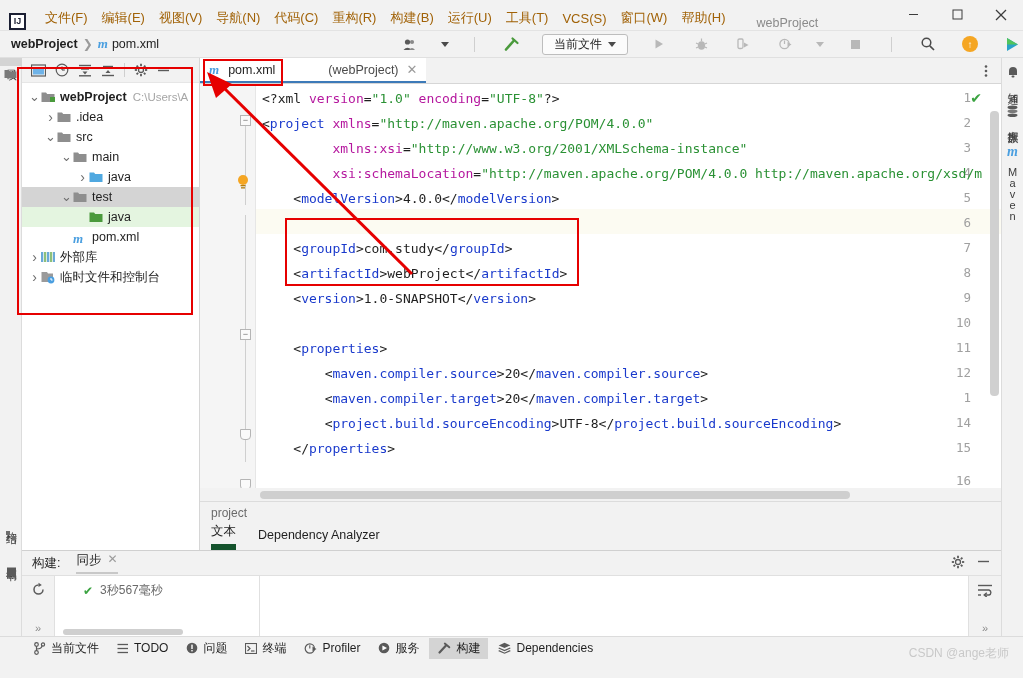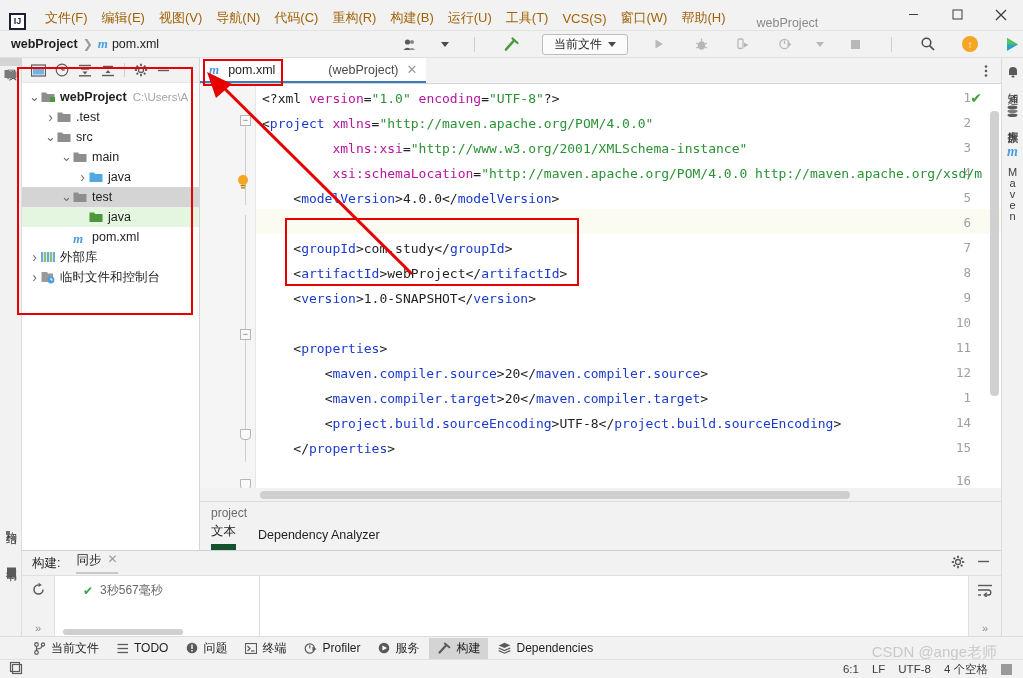--- a/index.html
+++ b/index.html
@@ -252,21 +252,21 @@
     position: absolute; left: 0; top: 659px; width: 1023px; height: 19px;
     background: #f2f2f2; border-top: 1px solid #e0e0e0;
     display: flex; align-items: center;
   }
   .sb-left { display: flex; align-items: center; padding-left: 9px; color: #5a5a5a; }
   .sb-right {
     margin-left: auto; display: flex; align-items: center; gap: 13px;
     padding-right: 11px; font-size: 11.5px; color: #3c3c3c;
   }
   .watermark {
-    position: absolute; right: 26px; bottom: 16px; font-size: 15px;
+    position: absolute; right: 14px; bottom: 16px; font-size: 12px;
     color: #c9c9c9; white-space: nowrap; pointer-events: none; margin-top: 20px;
   }
 
   
   .anno {
     position: absolute; border: 2px solid #e60000; pointer-events: none; z-index: 40;
   }
   .annoarrow { position: absolute; z-index: 41; pointer-events: none; }
 </style>
 </head>
@@ -486,21 +486,21 @@
               <rect x="9" y="6" width="5" height="5" fill="#4a9a3c"></rect>
             </svg></span>
           <span class="lbl bold">webProject</span>
           <span class="path">C:\Users\A</span>
         </div>
         <div class="row" style="padding-left: 22px;">
           <span class="arrow" style="font-size: 14px;">›</span>
           <span class="folder"><svg width="14" height="12" viewBox="0 0 14 12">
               <path d="M0.5 1.5 L5 1.5 L6.2 3 L13.5 3 L13.5 11 L0.5 11 Z" fill="#8e8e8e"></path>
             </svg></span>
-          <span class="lbl">.test</span>
+          <span class="lbl">.idea</span>
         </div>
         <div class="row" style="padding-left: 22px;">
           <span class="arrow" style="font-size: 13px; line-height: 6px;">⌄</span>
           <span class="folder"><svg width="14" height="12" viewBox="0 0 14 12">
               <path d="M0.5 1.5 L5 1.5 L6.2 3 L13.5 3 L13.5 11 L0.5 11 Z" fill="#8e8e8e"></path>
             </svg></span>
           <span class="lbl">src</span>
         </div>
         <div class="row" style="padding-left: 38px;">
           <span class="arrow" style="font-size: 13px; line-height: 6px;">⌄</span>
@@ -801,37 +801,20 @@
           <svg width="13" height="12" viewBox="0 0 13 12">
             <path d="M6.5 0.8 L12.3 3.4 L6.5 6 L0.7 3.4 Z" fill="#5a5a5a"></path>
             <path d="M0.7 6 L6.5 8.6 L12.3 6" fill="none" stroke="#5a5a5a" stroke-width="1.2"></path>
             <path d="M0.7 8.6 L6.5 11.2 L12.3 8.6" fill="none" stroke="#5a5a5a" stroke-width="1.2"></path>
           </svg>
         </span>
         <span>Dependencies</span>
       </div>
     </div>
 
-  <div class="statusbar">
-    <div class="sb-left">
-      <span>
-        <svg width="14" height="14" viewBox="0 0 14 14">
-            <rect x="1.5" y="1.5" width="9" height="9" fill="none" stroke="#5a5a5a" stroke-width="1.2"></rect>
-            <rect x="3.5" y="3.5" width="9" height="9" fill="none" stroke="#5a5a5a" stroke-width="1.2"></rect>
-          </svg>
-      </span>
-    </div>
-    <div class="sb-right">
-      <span>6:1</span>
-      <span>LF</span>
-      <span>UTF-8</span>
-      <span>4 个空格</span>
-      <span style="display:inline-block;width:11px;height:11px;background:#9a9a9a;"></span>
-    </div>
-  </div>
 
   <div class="watermark">CSDN @ange老师</div>
 
   <div class="anno" style="left:17px; top:67px; width:176px; height:248px;"></div>
   <div class="anno" style="left:203px; top:59px; width:80px; height:27px;"></div>
   <div class="anno" style="left:285px; top:218px; width:294px; height:68px;"></div>
   <svg class="annoarrow" style="left:190px; top:68px; width:240px; height:220px;" viewBox="0 0 240 220">
     <path d="M222 206 L30 16" stroke="#e60000" stroke-width="3" fill="none"></path>
     <path d="M17 4 L42 16 L26 30 Z" fill="#e60000"></path>
   </svg>

